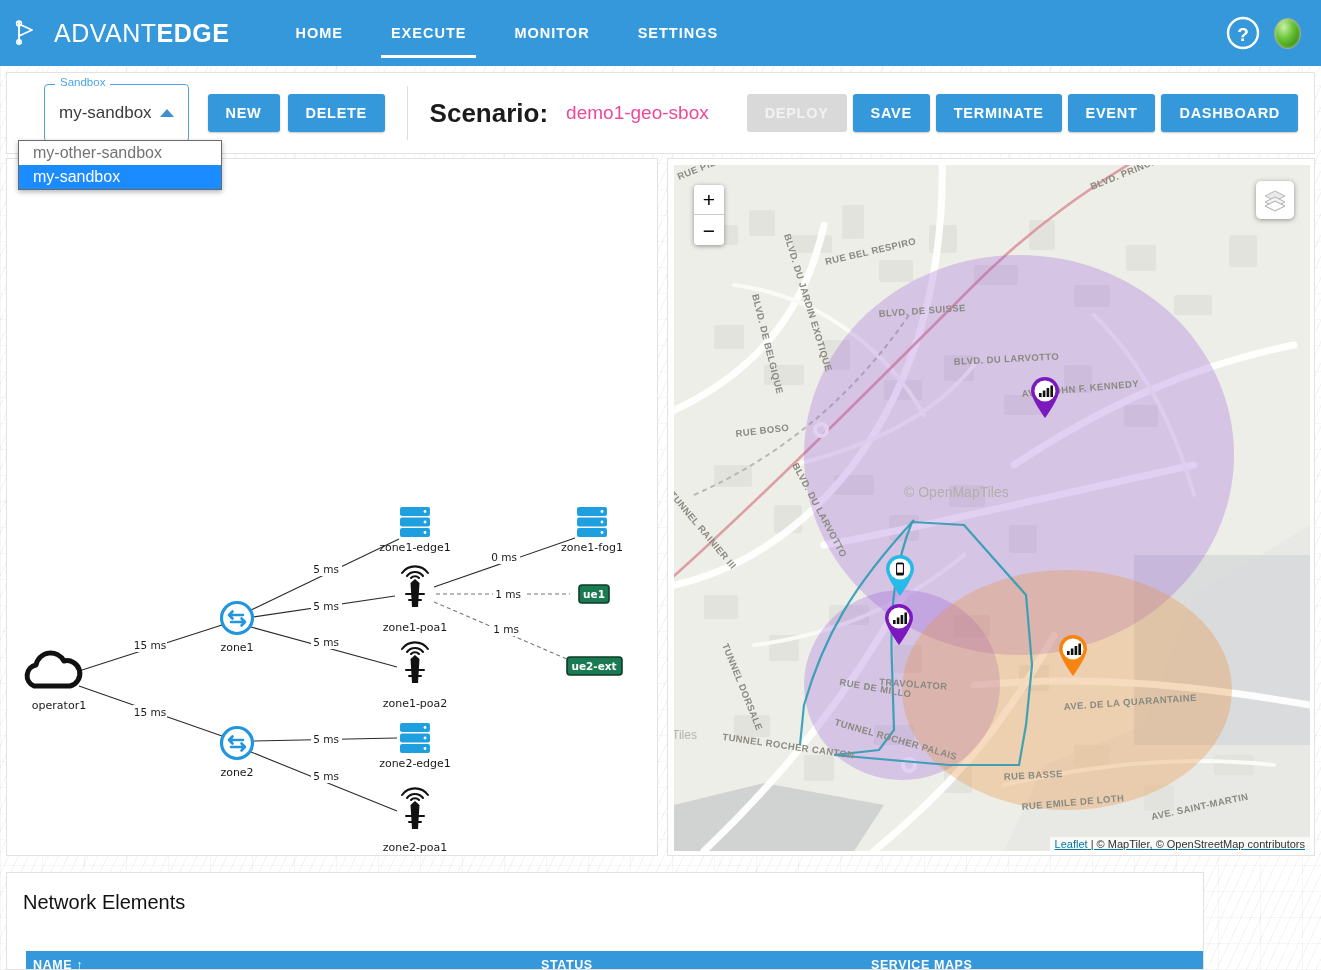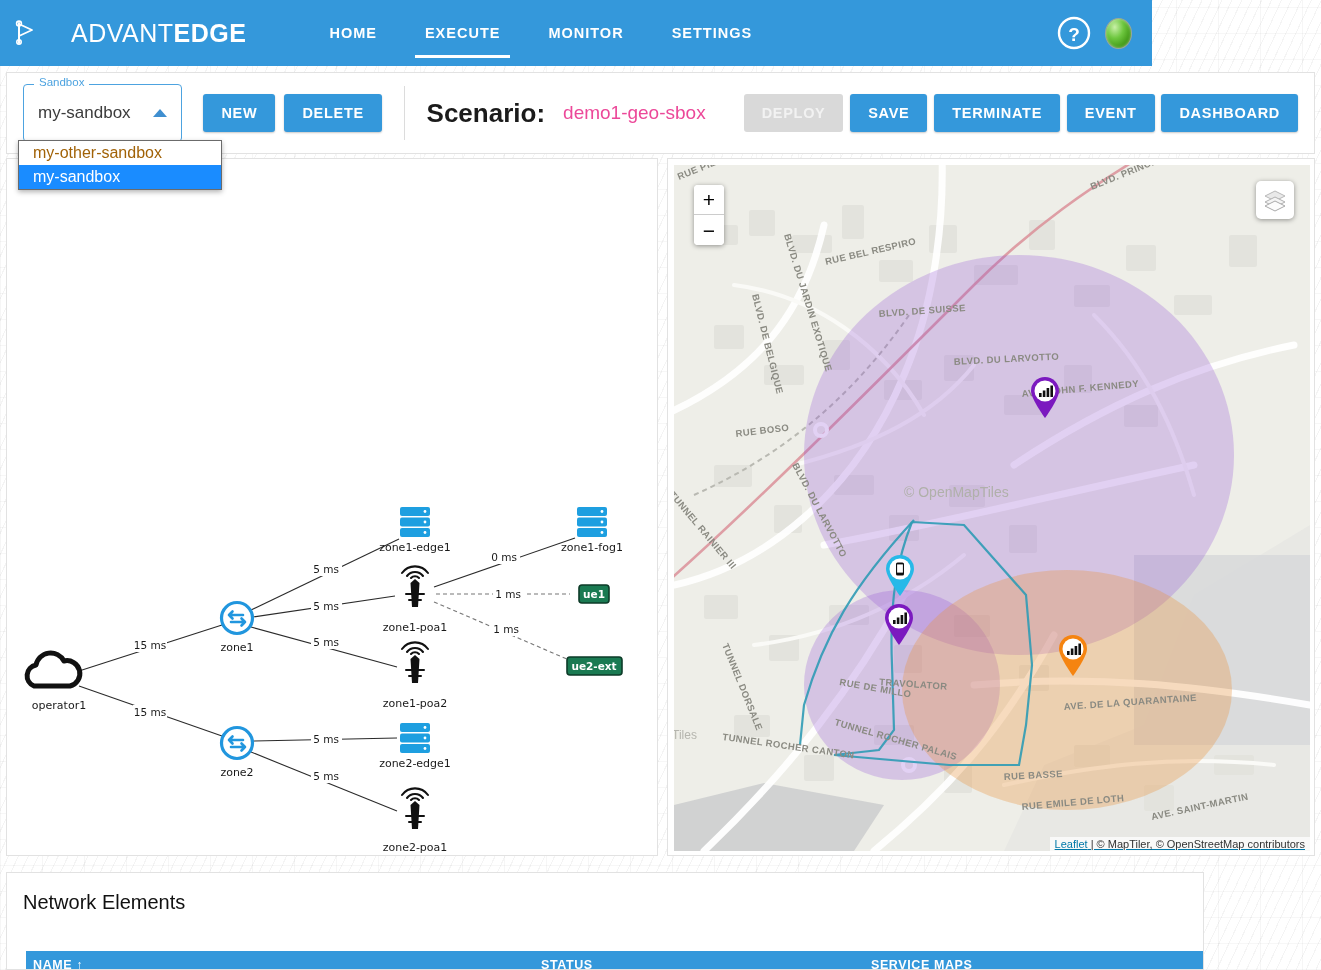--- a/index.html
+++ b/index.html
@@ -16,25 +16,24 @@
     position: absolute; left:0; top:0; width:1321px; height:970px;
     background-color:#ffffff;
     background-image:
       repeating-linear-gradient(115deg, rgba(0,0,0,0.045) 0 1px, transparent 1px 9px),
       repeating-linear-gradient(0deg, rgba(0,0,0,0.03) 0 1px, transparent 1px 26px),
       repeating-linear-gradient(90deg, rgba(0,0,0,0.035) 0 1px, transparent 1px 42px);
   }
 
   
   .topnav {
-    position: absolute; left:0; top:0; width:1152px; height:66px;
+    position: absolute; left:0; top:0; width:1321px; height:66px;
     background:#3498db;
     display:flex; align-items:center;
     z-index: 50;
-    gap: 17px;
   }
   .logo-mark { width:54px; display:flex; justify-content:center; align-items:center; }
   .logo-mark svg { display:block; }
   .brand {
     color:#fff; font-size:25px; letter-spacing:0.5px;
     font-family:"Liberation Sans", sans-serif;
     margin-right: 42px; white-space:nowrap;
   }
   .brand .lo { font-weight:300; }
   .brand .hi { font-weight:700; }
@@ -63,39 +62,40 @@
     position:absolute; left:6px; top:72px; width:1309px; height:82px;
     background:#fff; border:1px solid #e2e2e2;
     display:flex; align-items:center; padding:0 16px;
     z-index:30;
   }
   .sandbox-field {
     position:relative; width:202px; height:58px;
     border:1px solid #4da3e0; border-radius:4px; background:#fff;
     display:flex; align-items:center; padding:0 14px;
     cursor:pointer;
+    margin-left:21px;
   }
   .sandbox-legend {
     position:absolute; top:-9px; left:10px; background:#fff;
     color:#4da3e0; font-size:11.5px; padding:0 5px;
   }
   .sandbox-value { font-size:17px; color:#3c3c3c; }
   .sandbox-caret {
     position:absolute; right:14px; top:50%; transform:translateY(-50%);
     width:0; height:0; border-left:7px solid transparent; border-right:7px solid transparent;
     border-bottom:8px solid #3f8fd0;
   }
   .dropdown-list {
     position:absolute; left:18px; top:140px; width:204px;
     background:#fff; border:1px solid #6b6b6b;
     box-shadow:0 2px 5px rgba(0,0,0,.3);
     z-index:200;
   }
   .dropdown-item {
-    padding:3px 14px; font-size:16px; color:#a16207; cursor:pointer;
+    padding:3px 14px; font-size:16px; color:#737373; cursor:pointer;
     white-space:nowrap;
   }
   .dropdown-item.selected { background:#1a8cff; color:#fff; }
 
   .btn {
     border:none; border-radius:3px; color:#fff; background:#3498db;
     font-family:Liberation Sans, sans-serif;
     font-size:14.5px; font-weight:700; letter-spacing:0.7px;
     padding:11px 18px; cursor:pointer; white-space:nowrap;
     box-shadow:0 1px 2px rgba(0,0,0,.22);

